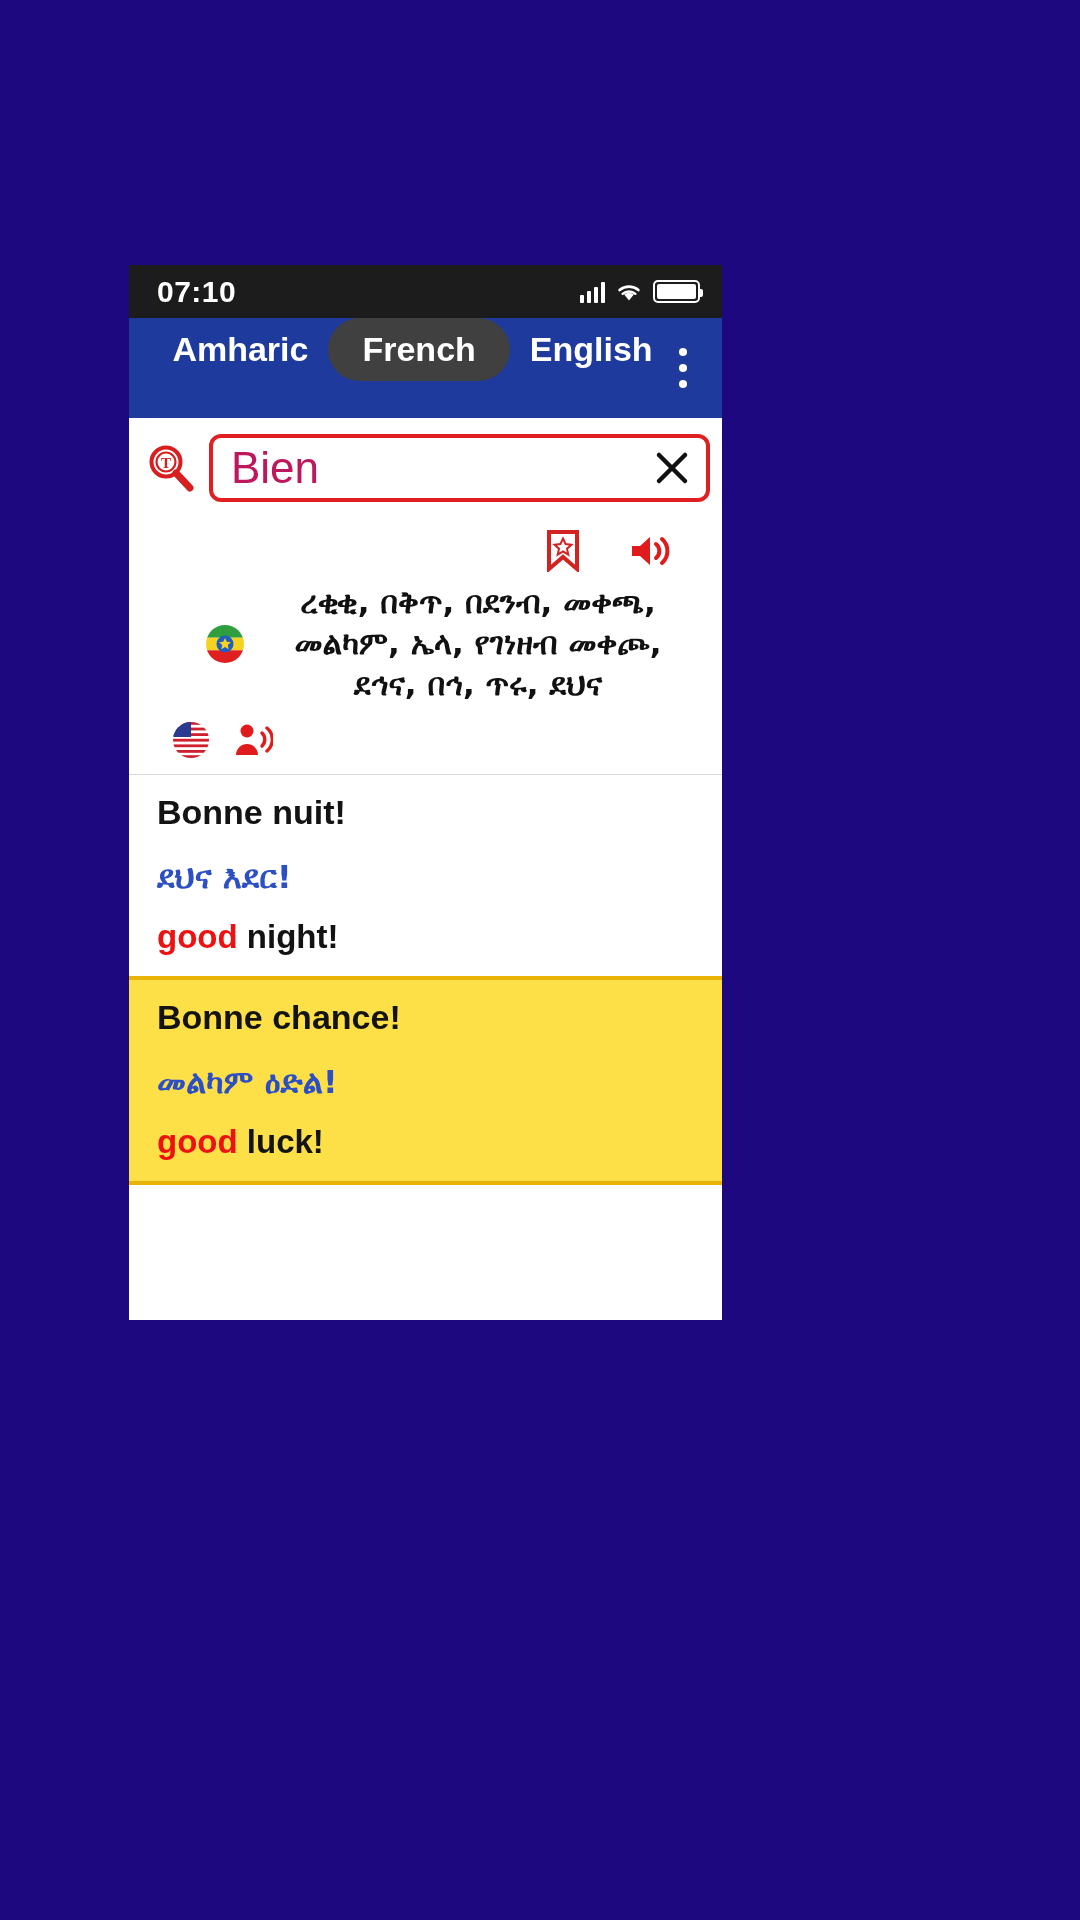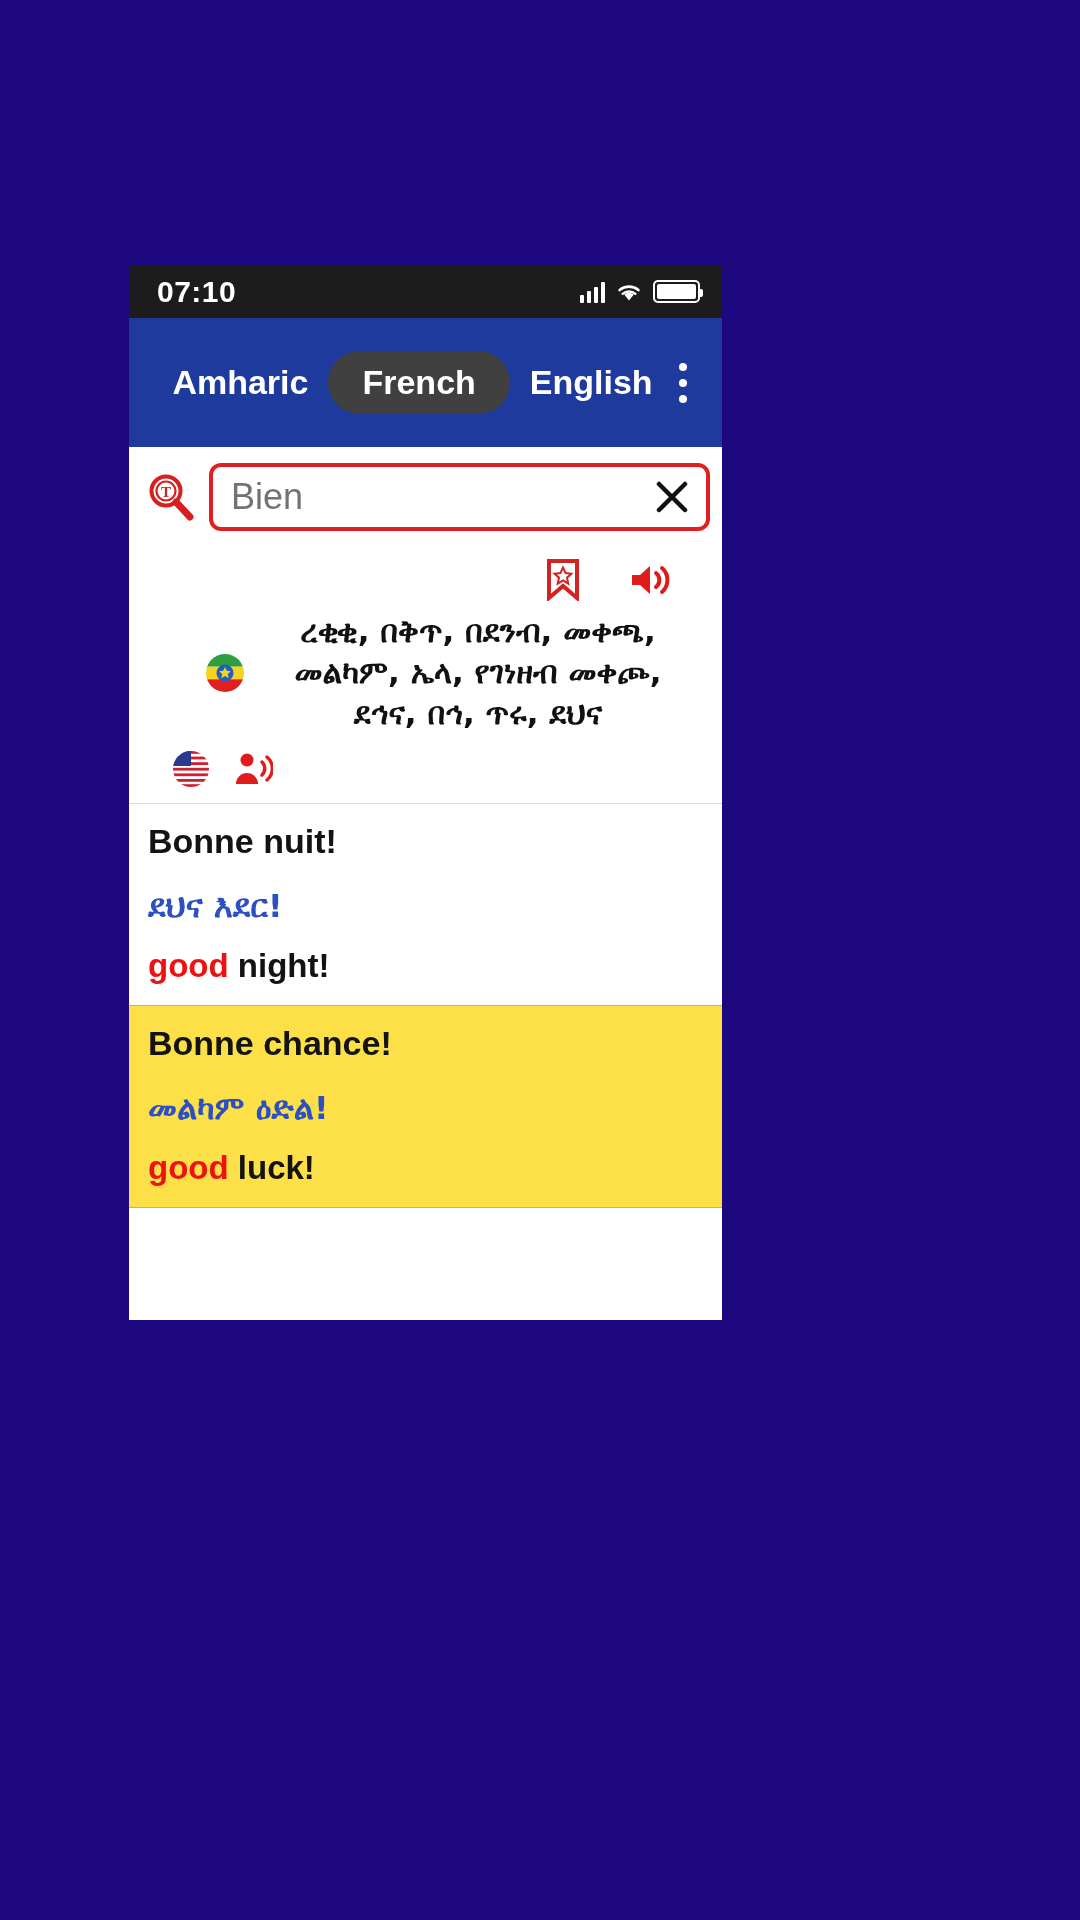--- a/index.html
+++ b/index.html
@@ -91,24 +91,24 @@
   .battery i {
     display: block;
     width: 100%;
     height: 100%;
     background: #ffffff;
     border-radius: 2px;
   }
 
   
   .langbar {
-    height: 129px;
+    height: 100px;
     background: #1e3a9c;
     display: flex;
-    align-items: center;
+    align-items: flex-start;
     position: relative;
   }
   .lang-group {
     flex: 1;
     display: flex;
     align-items: center;
     justify-content: center;
     gap: 14px;
     padding-right: 26px;
   }
@@ -166,22 +166,22 @@
     border: 4px solid #e02020;
     border-radius: 12px;
     display: flex;
     align-items: center;
     padding: 0 14px 0 18px;
     box-sizing: border-box;
     background: #ffffff;
   }
   .searchbox .value {
     flex: 1;
-    font-size: 36px;
-    color: #737373;
+    font-size: 44px;
+    color: #be185d;
     font-family: "Liberation Sans", sans-serif;
     line-height: 1;
   }
   .clear-icon { width: 40px; height: 40px; flex: 0 0 40px; }
 
   
   .actionrow {
     display: flex;
     justify-content: flex-end;
     align-items: center;
@@ -236,22 +236,22 @@
   }
   .person-speak-icon {
     width: 40px;
     height: 36px;
     margin-left: 16px;
   }
 
   
   .list { border-top: 1px solid #d9d9d9; }
   .entry {
-    padding: 18px 26px 20px 19px;
-    border-bottom: 1px solid #eab308;
+    padding: 18px 26px 20px 28px;
+    border-bottom: 4px solid #eab308;
     background: #ffffff;
   }
   .entry.alt { background: #fde047; }
   .entry .fr {
     font-size: 34px;
     font-weight: bold;
     color: #131313;
     margin-bottom: 26px;
   }
   .entry .am {

